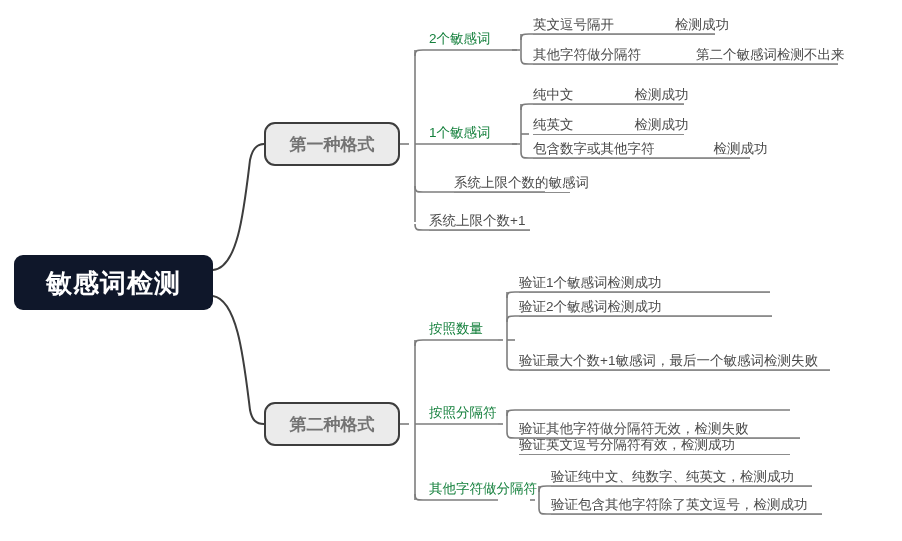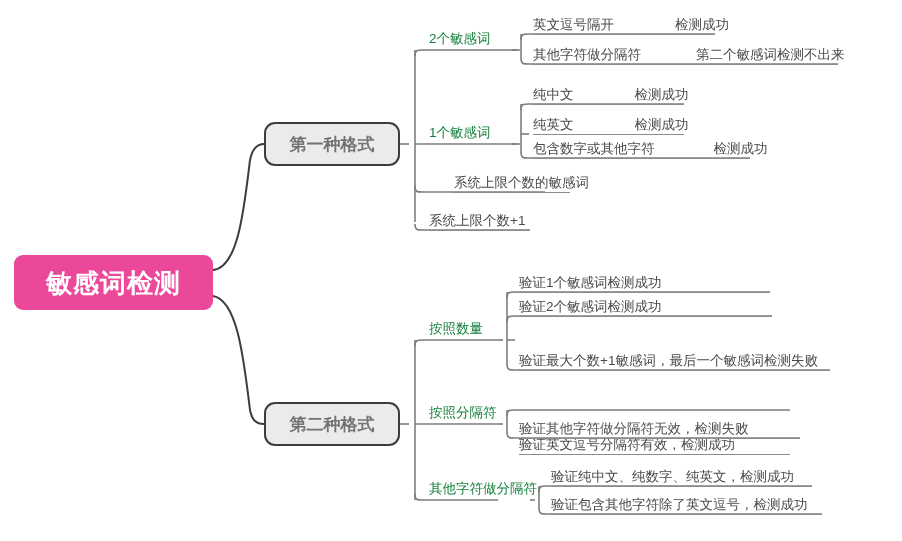--- a/index.html
+++ b/index.html
@@ -26,21 +26,21 @@
     position: absolute;
     white-space: nowrap;
     color: #454545;
     font-size: 14px;
     line-height: 1;
     gap: 23px;
   }
   
   .root {
     box-sizing: border-box;
-    background: #ec4899;
+    background: #0f172a;
     color: #ffffff;
     font-size: 26px;
     font-weight: bold;
     letter-spacing: 1px;
     border-radius: 9px;
     display: flex;
     align-items: center;
     justify-content: center;
   }
   

